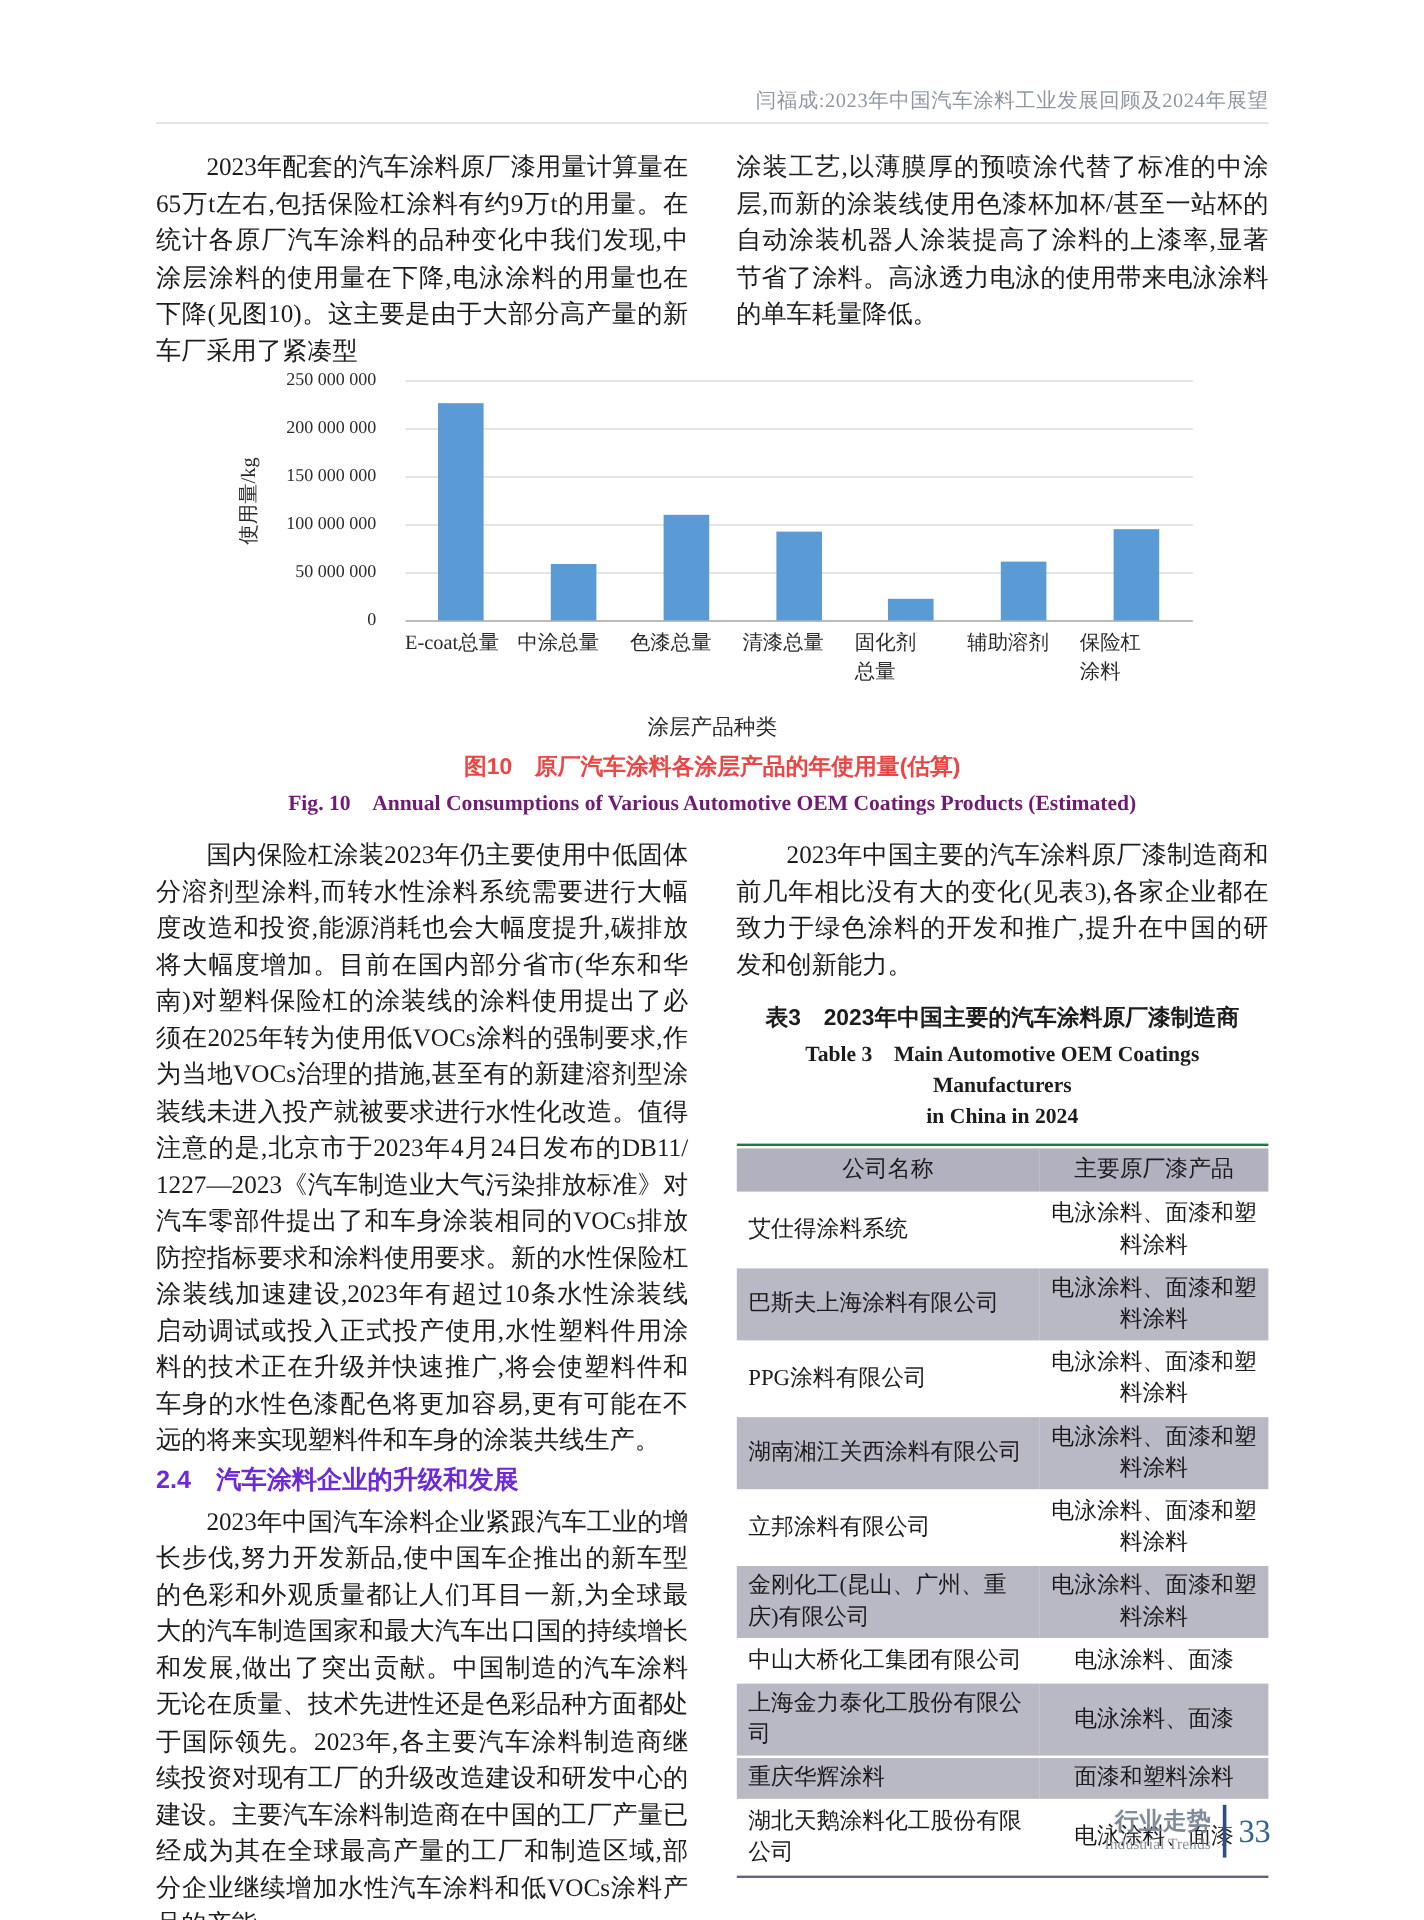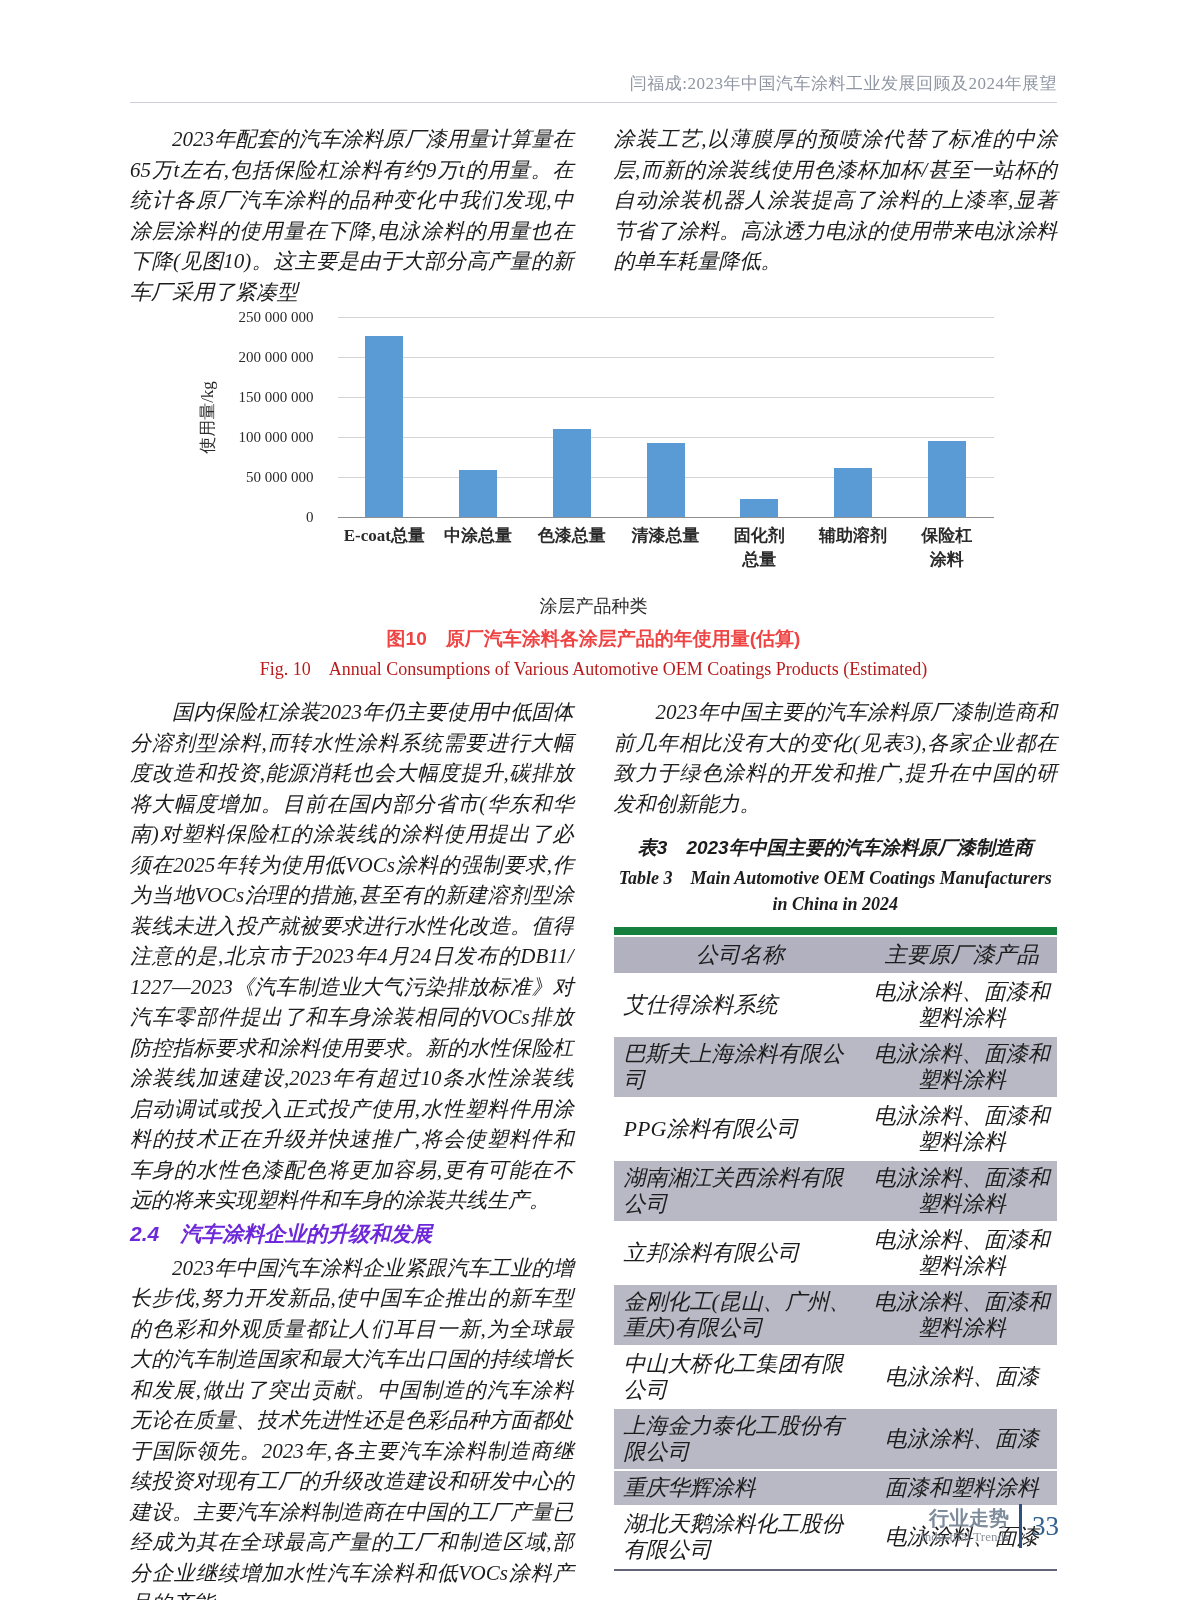--- a/index.html
+++ b/index.html
@@ -19,21 +19,21 @@
     text-align:right;
     font-size:17px; color:#8f96a2;
     letter-spacing:0.5px;
   }
   .head-rule {
     position:absolute; top:102px; left:130px; right:130px;
     border-top:1px solid #ccd0d6;
   }
   
   .content { position:absolute; top:124px; left:130px; width:927px; }
-  .cols { display:flex; gap:40px;font-style:italic; }
+  .cols { display:flex; gap:40px; }
   .col { flex:1; min-width:0; }
   p.body {
     font-size:21px; line-height:30.5px;
     text-align:justify;
   }
   p.indent { text-indent:2em; }
   .section-heading {
     font-family:"Liberation Sans","DejaVu Sans",sans-serif;
     font-weight:bold; font-size:21px; line-height:32px;
     color:#6d28d9;
@@ -55,47 +55,47 @@
   .plot { flex:1; position:relative; }
   .gridline { position:absolute; left:0; right:0; height:1px; background:#d4d4d4; }
   .gridline.axis { background:#8f8f8f; }
   .bars { position:absolute; left:0; right:0; top:0; bottom:0; display:flex; }
   .bar-slot { flex:1; display:flex; align-items:flex-end; justify-content:center; }
   .bar { width:38px; }
   .chart-lower { display:flex; margin-top:7px; }
   .x-spacer { width:144px; }
   .x-labels { flex:1; display:flex; }
   .xlabel {
-    flex:1; text-align:center; font-size:17px; line-height:24px;
-    color:#2a2a2a; white-space:pre-line;font-weight:bold;
+    flex:1; font-size:17px; line-height:24px;
+    color:#2a2a2a; white-space:pre-line;
   }
   .x-axis-title { text-align:center; font-size:18px; color:#2a2a2a; margin-top:22px; }
   .fig-caption-cn {
     text-align:center; margin-top:8px;
     font-family:"Liberation Sans","DejaVu Sans",sans-serif;
     font-weight:bold; font-size:19px; color:#ef4444;
   }
   .fig-caption-en {
     text-align:center; margin-top:5px;
-    font-weight:normal; font-size:18px; color:#b91c1c;
+    font-weight:bold; font-size:18px; color:#701a75;
   }
   
   .table-title-cn {
     text-align:center; margin:16px 0 4px 0;
     font-family:"Liberation Sans","DejaVu Sans",sans-serif;
     font-weight:bold; font-size:19px;
   }
   .table-title-en { text-align:center; font-weight:bold; font-size:18px; line-height:26px; }
   .oem-table {
     width:100%;
     border-collapse:separate; border-spacing:0 2px;
     margin:10px 0 14px 0;
-    border-top:8px solid #15803d;
+    border-top:2px solid #15803d;
     border-bottom:2px solid #63637a;
-    font-size:22px;
+    font-size:19px;
   }
   .oem-table th {
     background:#b1b1c0; font-weight:normal;
     text-align:center; padding:5px 4px; line-height:26px;
   }
   .oem-table td { padding:4px 6px; line-height:26px; vertical-align:middle; }
   .oem-table td.company { text-align:left; padding-left:10px; width:57%; }
   .oem-table td.product { text-align:center; }
   .oem-table tr.stripe td { background:#b9b9c6; }
   

